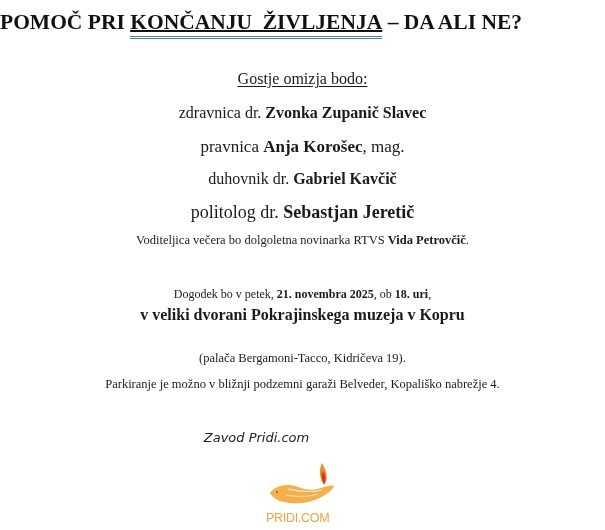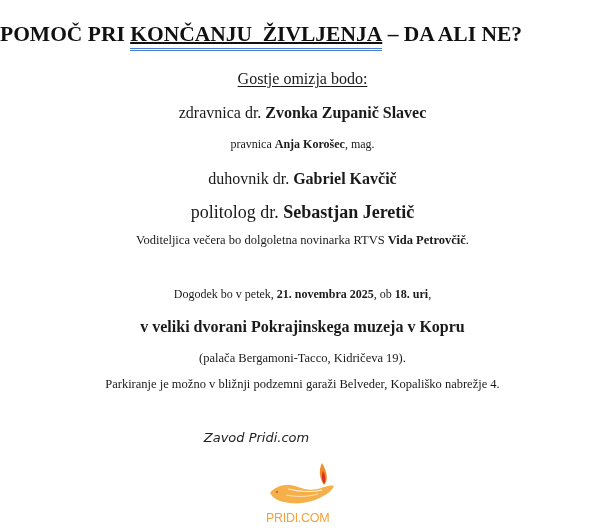--- a/index.html
+++ b/index.html
@@ -17,21 +17,21 @@
     }
     .doc {
       position: absolute;
       left: 0;
       top: 0;
       width: 605px;
       text-align: center;
     }
     .title {
       position: absolute;
-      top: 22px;
+      top: 10px;
       left: 0;
       width: 478px;
       font-size: 21.5px;
       font-weight: bold;
       letter-spacing: 0px;
       white-space: nowrap;
       color: #111;
     }
     .title .ul {
       text-decoration: underline;
@@ -53,26 +53,26 @@
     }
     .line {
       position: absolute;
       left: 0;
       width: 605px;
       white-space: nowrap;
     }
     .l-guests { top: 70px; font-size: 16px; }
     .l-guests span { text-decoration: underline; text-underline-offset: 2px; }
     .l-g1 { top: 104px; font-size: 16px; }
-    .l-g2 { top: 137px; font-size: 12px; }
+    .l-g2 { top: 137px; font-size: 17px; }
     .l-g3 { top: 170px; font-size: 16px; }
     .l-g4 { top: 202px; font-size: 18px; }
     .l-host { top: 233px; font-size: 12.5px; }
     .l-date { top: 287px; font-size: 12px; }
-    .l-venue { top: 318px; font-size: 16px; font-weight: bold; }
+    .l-venue { top: 306px; font-size: 16px; font-weight: bold; }
     .l-addr { top: 351px; font-size: 12.5px; }
     .l-park { top: 377px; font-size: 12.5px; }
     b { font-weight: bold; font-family: Liberation Serif, serif; }
     .org {
       position: absolute;
       top: 430px;
       left: 0;
       width: 513px;
       text-align: center;
       font-family: "DejaVu Sans", "Liberation Sans", sans-serif;

